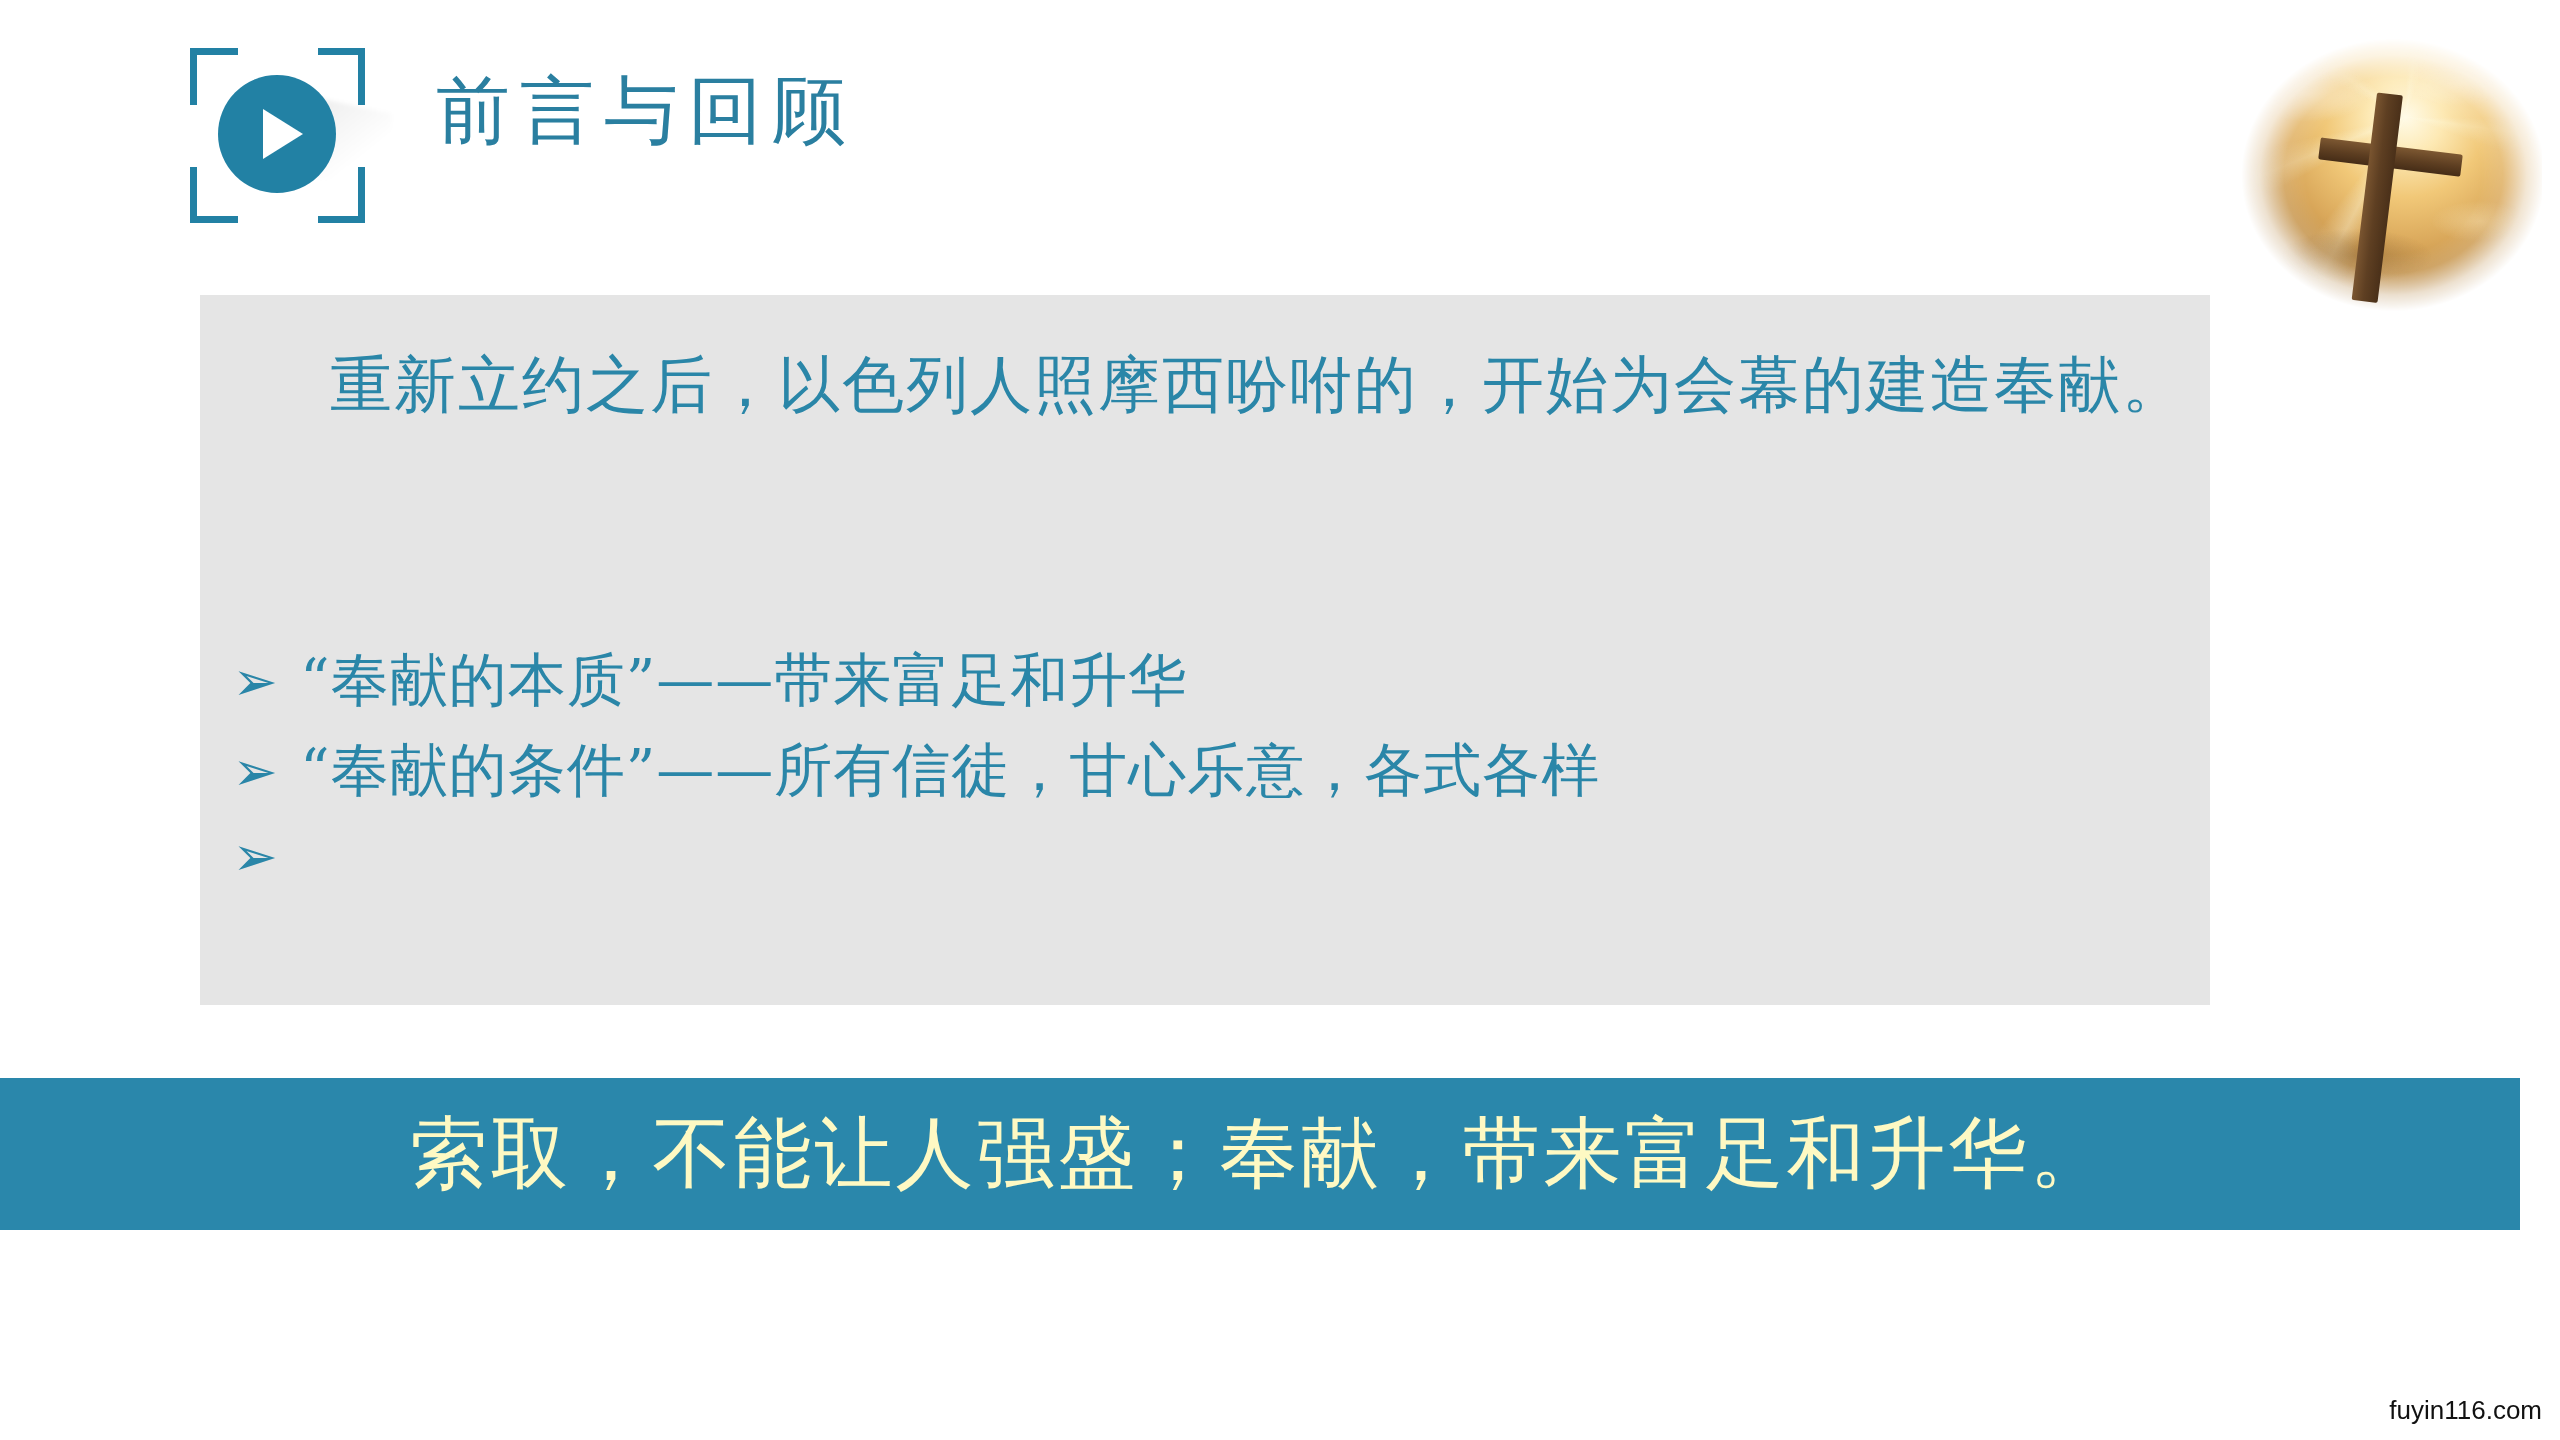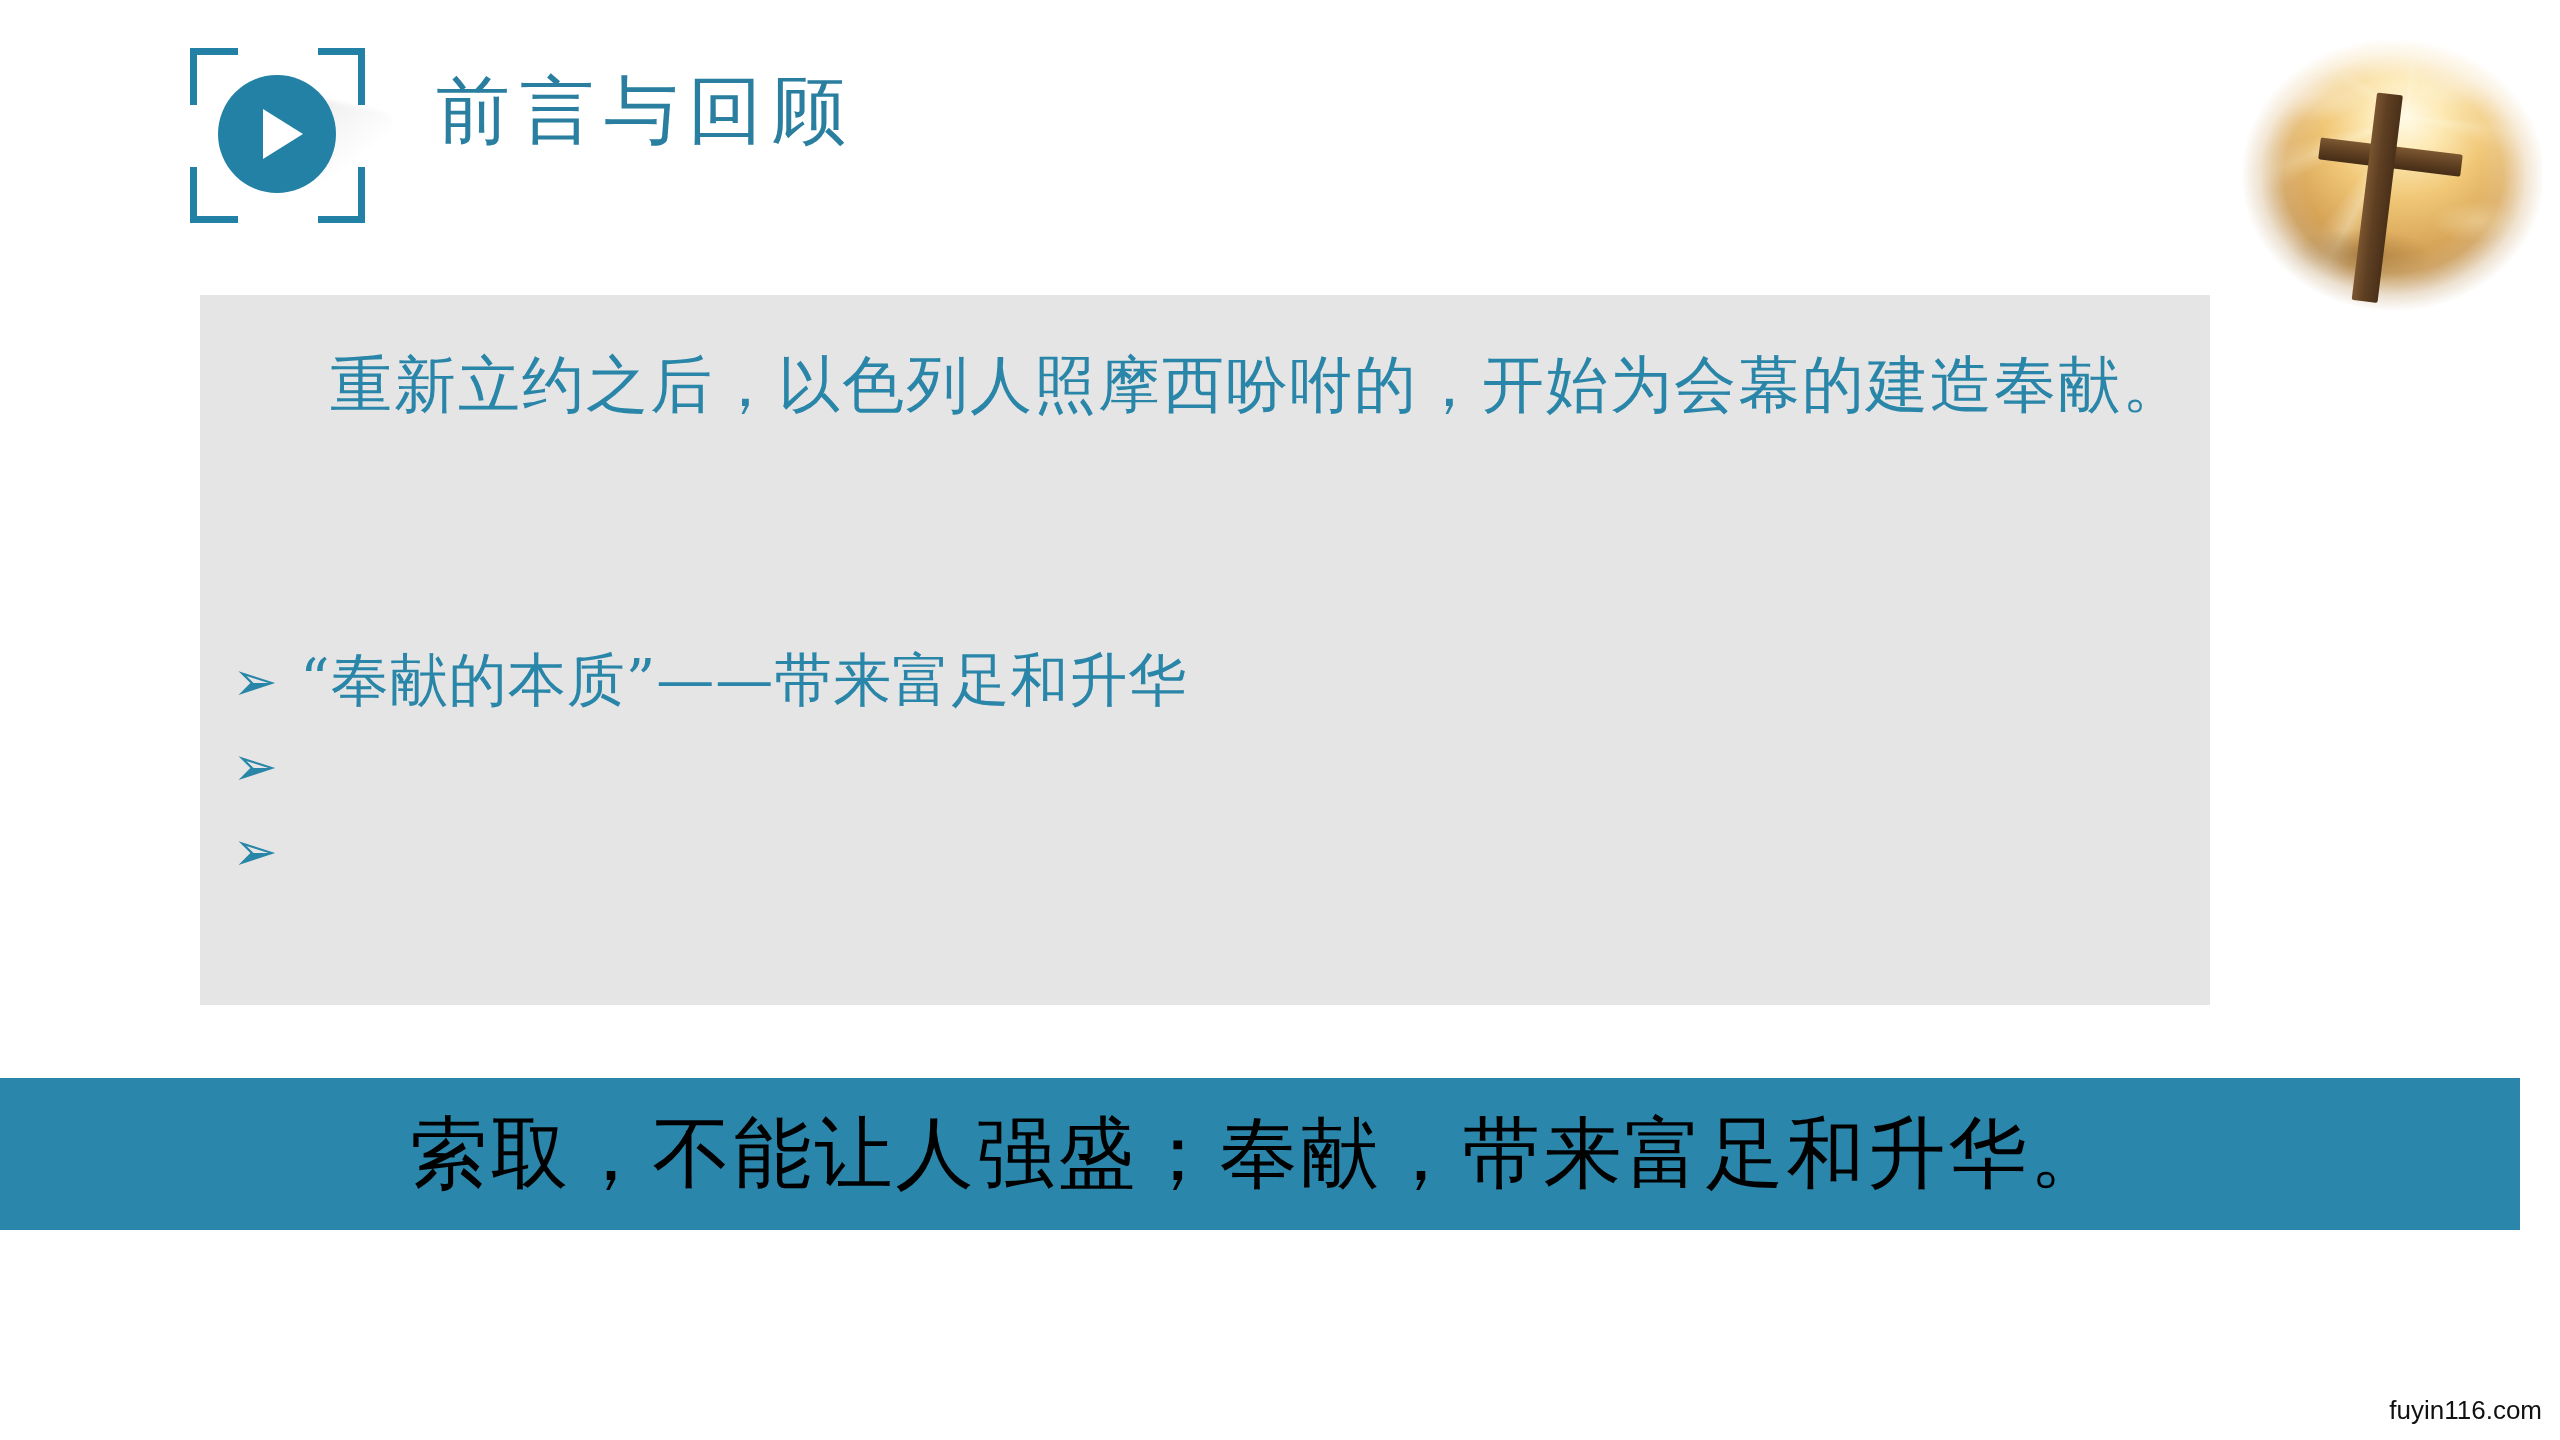--- a/index.html
+++ b/index.html
@@ -212,21 +212,21 @@
     left: 0;
     top: 1078px;
     width: 2520px;
     height: 152px;
     background: #2a87ab;
     display: flex;
     align-items: center;
     justify-content: center;
   }
   .banner-text {
-    color: #000000;
+    color: #fef9c3;
     font-size: 78px;
     letter-spacing: 3px;
     white-space: nowrap;
     font-family: "DejaVu Serif", "Liberation Serif", serif;
   }
 
   
   .watermark {
     position: absolute;
     right: 18px;
@@ -270,20 +270,21 @@
 
   <div class="bullet-list">
 
     <div class="bullet-item">
       <span class="bullet-mark">➢</span>
       <span class="bullet-text">“奉献的本质”——带来富足和升华</span>
     </div>
 
     <div class="bullet-item">
       <span class="bullet-mark">➢</span>
+      <span class="bullet-text">“奉献的条件”——所有信徒，甘心乐意，各式各样</span>
     </div>
 
     <div class="bullet-item">
       <span class="bullet-mark">➢</span>
     </div>
 
   </div>
 </div>
 
 <div class="banner">

